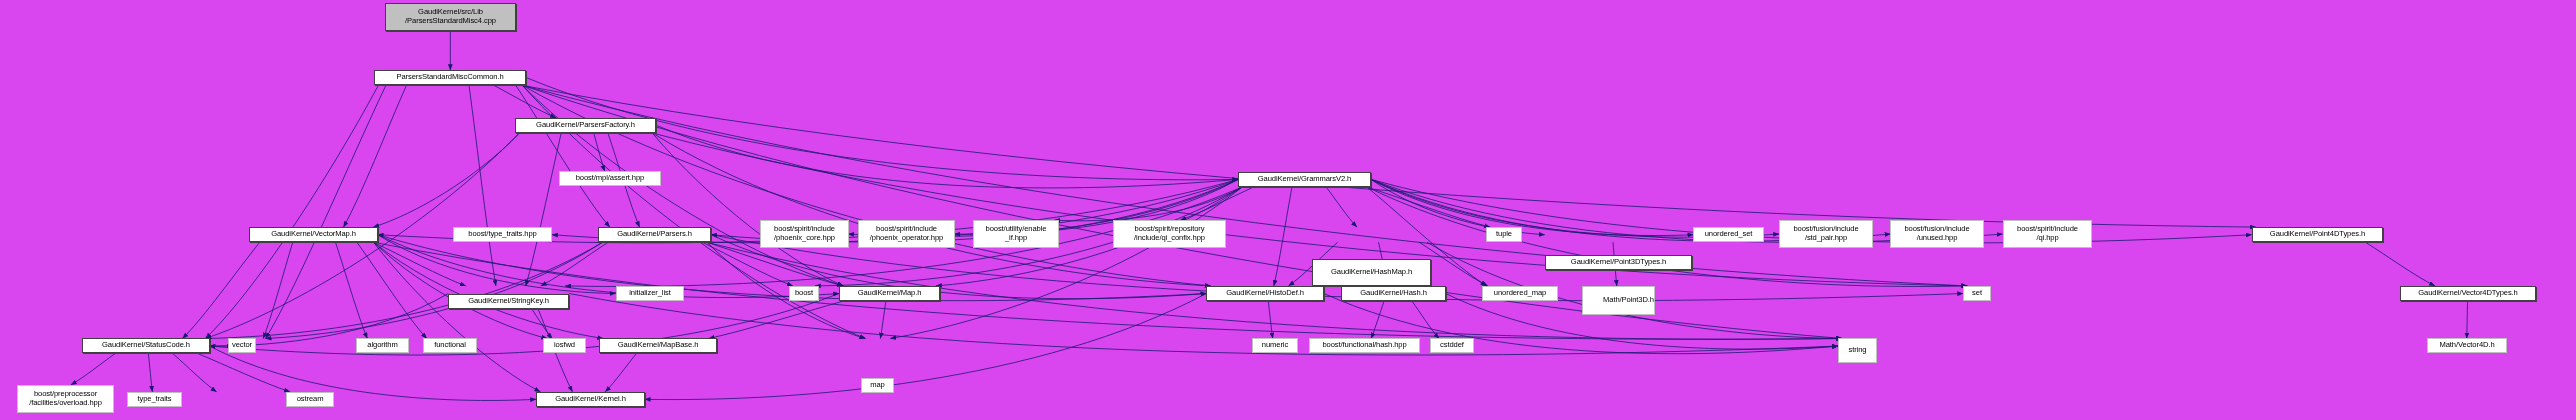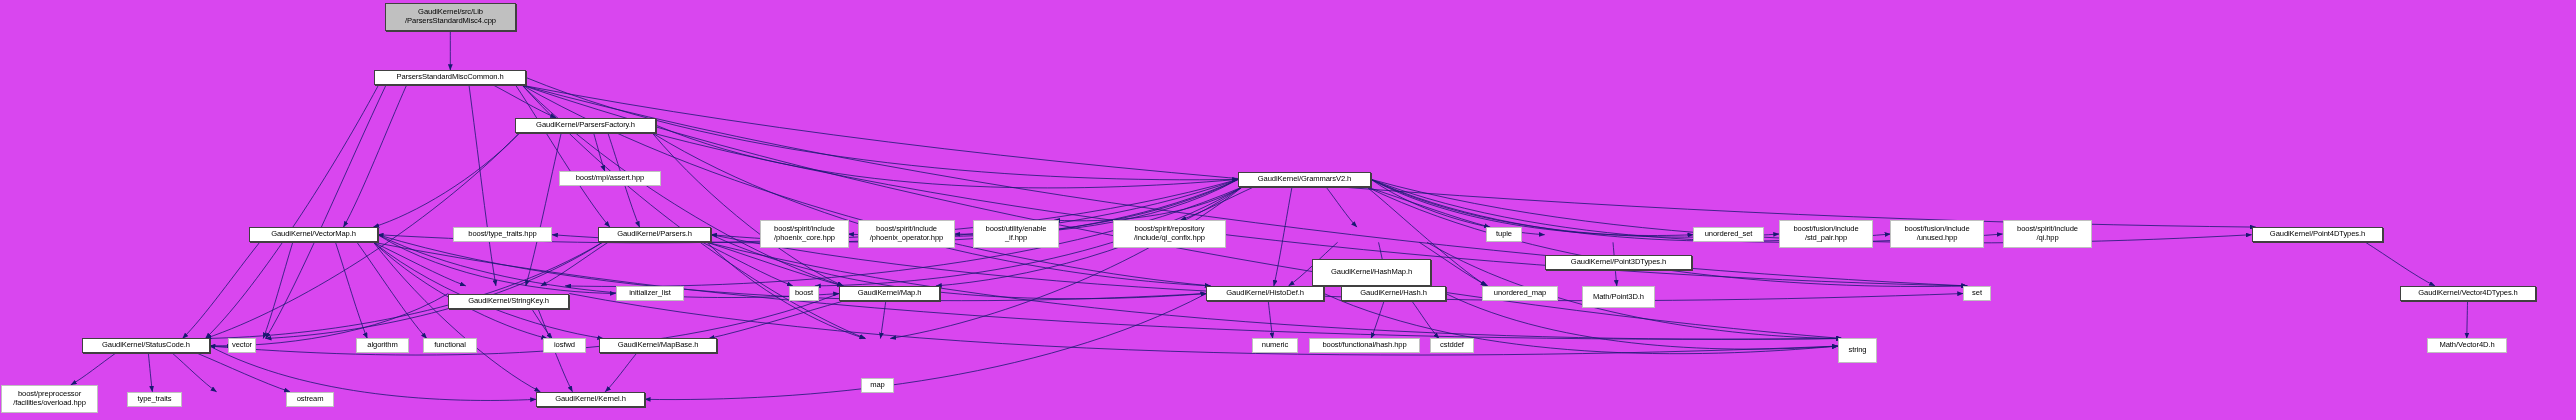--- a/index.html
+++ b/index.html
@@ -185,35 +185,35 @@
       <div class="node sys" style="left: 1890px; top: 220px; width: 94px; height: 28px;"><span>boost/fusion/include</span><span>/unused.hpp</span></div>
       <div class="node sys" style="left: 2003px; top: 220px; width: 89px; height: 28px;"><span>boost/spirit/include</span><span>/qi.hpp</span></div>
       <div class="node hdr" style="left: 2252px; top: 227px; width: 131px; height: 15px;"><span>GaudiKernel/Point4DTypes.h</span></div>
       <div class="node hdr" style="left: 448px; top: 286px; width: 121px; height: 15px; margin-top: 8px;"><span>GaudiKernel/StringKey.h</span></div>
       <div class="node sys" style="left: 616px; top: 286px; width: 68px; height: 15px;"><span>initializer_list</span></div>
       <div class="node sys" style="left: 789px; top: 286px; width: 30px; height: 15px;"><span>boost</span></div>
       <div class="node hdr" style="left: 839px; top: 286px; width: 101px; height: 15px;"><span>GaudiKernel/Map.h</span></div>
       <div class="node hdr" style="left: 1206px; top: 286px; width: 118px; height: 15px;"><span>GaudiKernel/HistoDef.h</span></div>
       <div class="node hdr" style="left: 1341px; top: 286px; width: 105px; height: 15px;"><span>GaudiKernel/Hash.h</span></div>
       <div class="node sys" style="left: 1482px; top: 286px; width: 76px; height: 15px;"><span>unordered_map</span></div>
-      <div class="node sys" style="left: 1582px; top: 286px; width: 73px; height: 22px;"><span>Math/Point3D.h</span></div>
+      <div class="node sys" style="left: 1582px; top: 286px; width: 73px; height: 29px; align-items: flex-end;"><span>Math/Point3D.h</span></div>
       <div class="node sys" style="left: 1963px; top: 286px; width: 28px; height: 15px;"><span>set</span></div>
       <div class="node hdr" style="left: 2400px; top: 286px; width: 136px; height: 15px;"><span>GaudiKernel/Vector4DTypes.h</span></div>
       <div class="node hdr" style="left: 82px; top: 338px; width: 128px; height: 15px;"><span>GaudiKernel/StatusCode.h</span></div>
       <div class="node sys" style="left: 228px; top: 338px; width: 28px; height: 15px;"><span>vector</span></div>
       <div class="node sys" style="left: 356px; top: 338px; width: 53px; height: 15px;"><span>algorithm</span></div>
       <div class="node sys" style="left: 423px; top: 338px; width: 54px; height: 15px;"><span>functional</span></div>
       <div class="node sys" style="left: 543px; top: 338px; width: 43px; height: 15px;"><span>iosfwd</span></div>
       <div class="node hdr" style="left: 599px; top: 338px; width: 118px; height: 15px;"><span>GaudiKernel/MapBase.h</span></div>
       <div class="node sys" style="left: 861px; top: 338px; width: 33px; height: 15px; margin-top: 40px;"><span>map</span></div>
       <div class="node sys" style="left: 1252px; top: 338px; width: 46px; height: 15px;"><span>numeric</span></div>
       <div class="node sys" style="left: 1309px; top: 338px; width: 111px; height: 15px;"><span>boost/functional/hash.hpp</span></div>
       <div class="node sys" style="left: 1430px; top: 338px; width: 44px; height: 15px;"><span>cstddef</span></div>
       <div class="node sys" style="left: 1838px; top: 338px; width: 39px; height: 25px;"><span>string</span></div>
       <div class="node sys" style="left: 2427px; top: 338px; width: 80px; height: 15px;"><span>Math/Vector4D.h</span></div>
-      <div class="node sys" style="left: 1px; top: 385px; width: 97px; height: 28px;"><span>boost/preprocessor</span><span>/facilities/overload.hpp</span></div>
+      <div class="node sys" style="left: 17px; top: 385px; width: 97px; height: 28px;"><span>boost/preprocessor</span><span>/facilities/overload.hpp</span></div>
       <div class="node sys" style="left: 127px; top: 392px; width: 55px; height: 15px;"><span>type_traits</span></div>
       <div class="node sys" style="left: 212px; top: 392px; width: 37px; height: 15px; margin-top: 28px;"><span>utility</span></div>
       <div class="node sys" style="left: 286px; top: 392px; width: 48px; height: 15px;"><span>ostream</span></div>
       <div class="node hdr" style="left: 536px; top: 392px; width: 109px; height: 15px;"><span>GaudiKernel/Kernel.h</span></div>
     </div>
 </div>
 
 
 </body></html>

